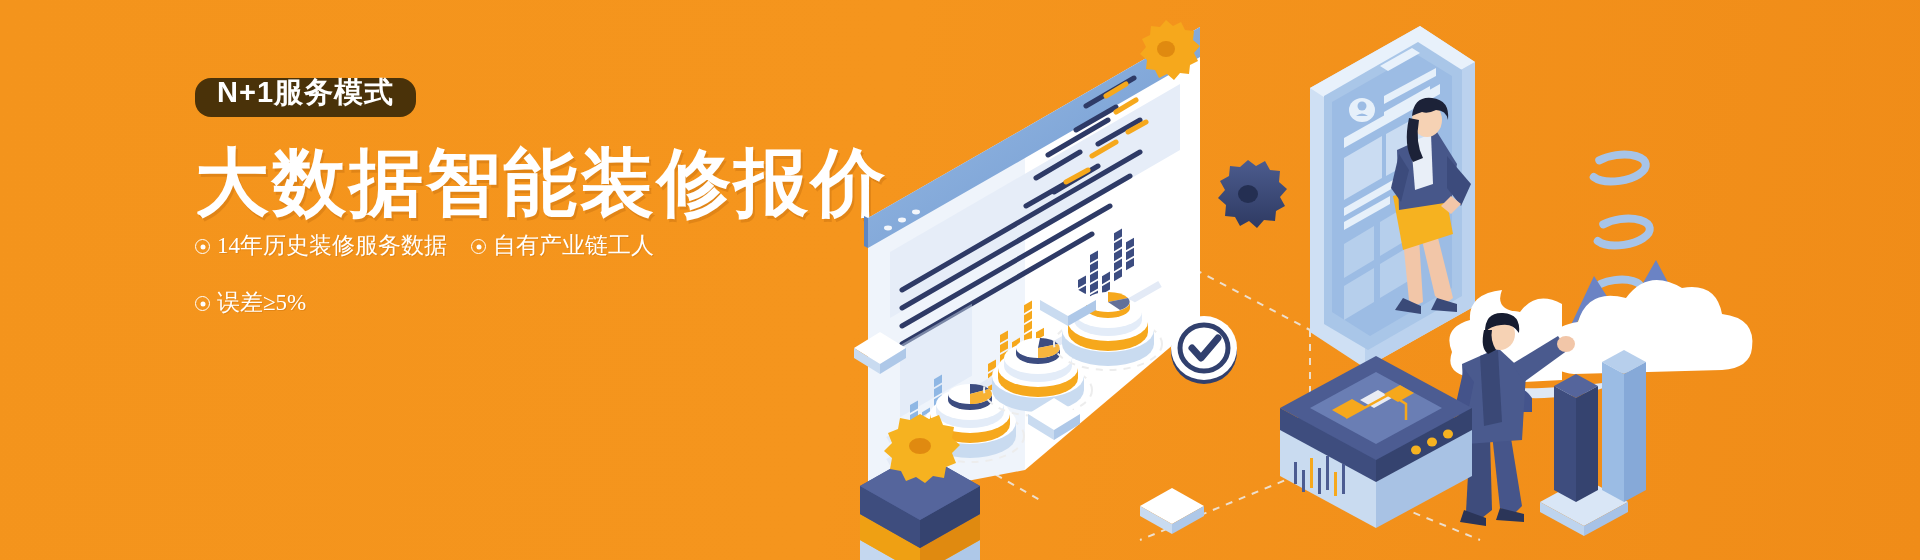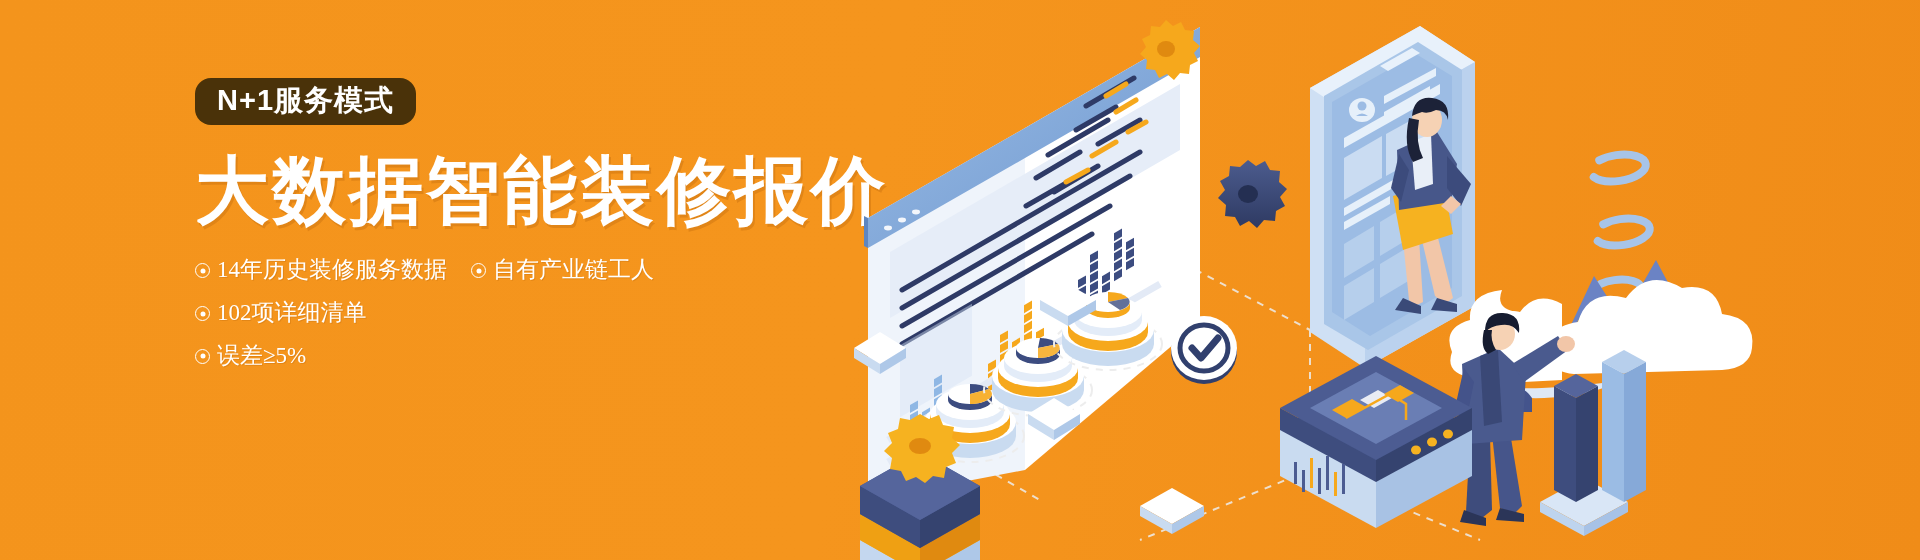--- a/index.html
+++ b/index.html
@@ -18,38 +18,38 @@
   
   .copy { position:absolute; left:195px; top:78px; width:700px; }
 
   .badge {
     display:inline-block;
     background:#4A3209;
     color:#FFFFFF;
     font-size:29px;
     font-weight:700;
     letter-spacing:1px;
-    padding:8px 22px 10px 22px;
+    padding:0 22px 10px 22px;
     border-radius:16px;
     line-height:1;
     white-space:nowrap;
   }
 
   .headline {
     margin-top:27px;
     color:#FFFFFF;
     font-size:74px;
     font-weight:700;
     letter-spacing:3px;
     line-height:1.06;
     white-space:nowrap;
     text-shadow:2px 3px 0 rgba(180,95,10,.30);
   }
 
-  .bullets { margin-top:26px; }
+  .bullets { margin-top:10px; }
   .brow { display:flex; align-items:flex-start; margin-bottom:14px; }
   .bitem {
     color:#FFFFFF;
     font-family:"Liberation Serif","DejaVu Serif",serif;
     font-size:23px;
     line-height:1.25;
     white-space:nowrap;
     display:flex; align-items:center;
     text-shadow:1px 1px 0 rgba(170,90,8,.25);
   }
@@ -92,24 +92,20 @@
           <span class="dot"></span>
           <span>14年历史装修服务数据</span>
         </div>
         <div class="bitem">
           <span class="dot"></span>
           <span>自有产业链工人</span>
         </div>
       </div>
 
       <div class="brow">
-        <div class="bitem bcol-a">
-          <span class="dot"></span>
-          <span>102项详细清单</span>
-        </div>
       </div>
 
       <div class="brow">
         <div class="bitem bcol-a">
           <span class="dot"></span>
           <span>误差≥5%</span>
         </div>
       </div>
 
     </div>

